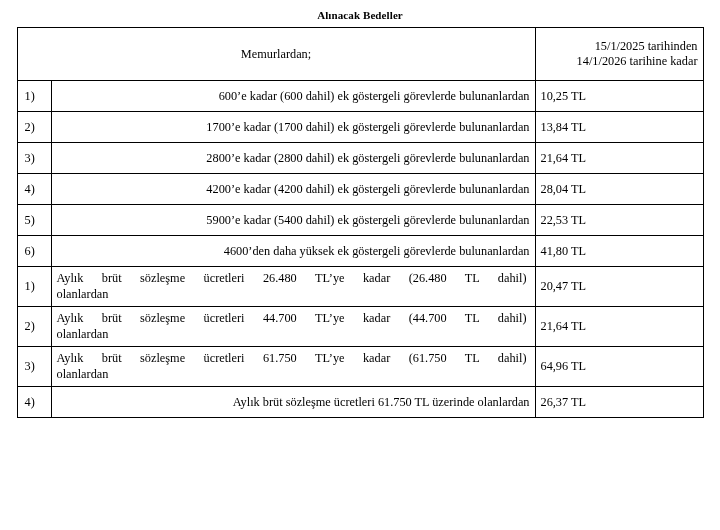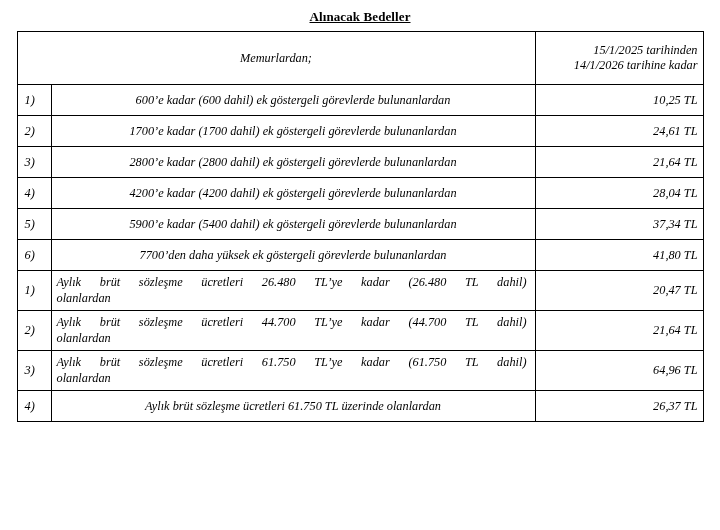--- a/index.html
+++ b/index.html
@@ -17,50 +17,48 @@
   .page {
     position: relative;
     width: 720px;
     height: 530px;
     box-sizing: border-box;
     padding: 0;
   }
   .doc-title {
     text-align: center;
     font-weight: bold;
-    font-size: 13px;
+    font-size: 11px;
     margin: 9px 0 6px 0;
     letter-spacing: 0.1px;
-    text-decoration: underline;
   }
   table.bedeller {
     border-collapse: collapse;
     width: 687px;
     margin: 0 auto;
     table-layout: fixed;
-    font-style: italic;
   }
   table.bedeller td {
     border: 1px solid #000000;
     vertical-align: middle;
     font-size: 12.3px;
     padding: 3px 5px;
   }
   .col-num {
     width: 34px;
     text-align: left;
     padding-left: 7px !important;
     vertical-align: middle;
   }
   .col-desc {
-    text-align: center;
+    text-align: right;
   }
   .col-amount {
     width: 168px;
-    text-align: right;
+    text-align: left;
   }
   .hdr-left {
     text-align: center;
     vertical-align: middle;
     height: 46px;
   }
   .hdr-right {
     text-align: right;
     vertical-align: middle;
     font-size: 12px;
@@ -107,40 +105,40 @@
       </tr>
 
       <tr class="row-item">
         <td class="col-num">1)</td>
         <td class="col-desc">600’e kadar (600 dahil) ek göstergeli görevlerde bulunanlardan</td>
         <td class="col-amount">10,25 TL</td>
       </tr>
       <tr class="row-item">
         <td class="col-num">2)</td>
         <td class="col-desc">1700’e kadar (1700 dahil) ek göstergeli görevlerde bulunanlardan</td>
-        <td class="col-amount">24,61 TL</td>
+        <td class="col-amount">13,84 TL</td>
       </tr>
       <tr class="row-item">
         <td class="col-num">3)</td>
         <td class="col-desc">2800’e kadar (2800 dahil) ek göstergeli görevlerde bulunanlardan</td>
         <td class="col-amount">21,64 TL</td>
       </tr>
       <tr class="row-item">
         <td class="col-num">4)</td>
         <td class="col-desc">4200’e kadar (4200 dahil) ek göstergeli görevlerde bulunanlardan</td>
         <td class="col-amount">28,04 TL</td>
       </tr>
       <tr class="row-item">
         <td class="col-num">5)</td>
         <td class="col-desc">5900’e kadar (5400 dahil) ek göstergeli görevlerde bulunanlardan</td>
-        <td class="col-amount">37,34 TL</td>
+        <td class="col-amount">22,53 TL</td>
       </tr>
       <tr class="row-item">
         <td class="col-num">6)</td>
-        <td class="col-desc">7700’den daha yüksek ek göstergeli görevlerde bulunanlardan</td>
+        <td class="col-desc">4600’den daha yüksek ek göstergeli görevlerde bulunanlardan</td>
         <td class="col-amount">41,80 TL</td>
       </tr>
 
 
       <tr class="row-tall">
         <td class="col-num">1)</td>
         <td class="col-desc desc-justify">
           <span>Aylık brüt sözleşme ücretleri 26.480 TL’ye kadar (26.480 TL dahil)</span>
           <span class="lastline">olanlardan</span>
         </td>

